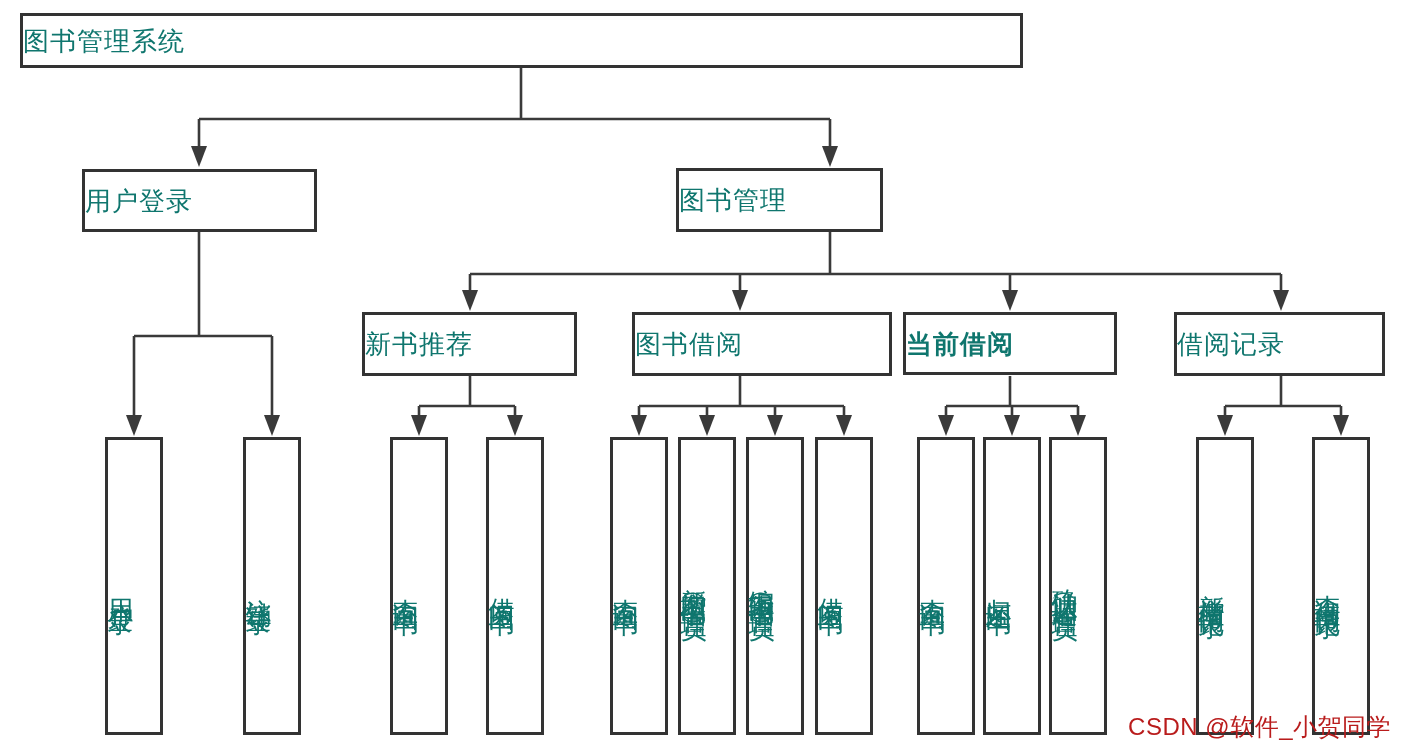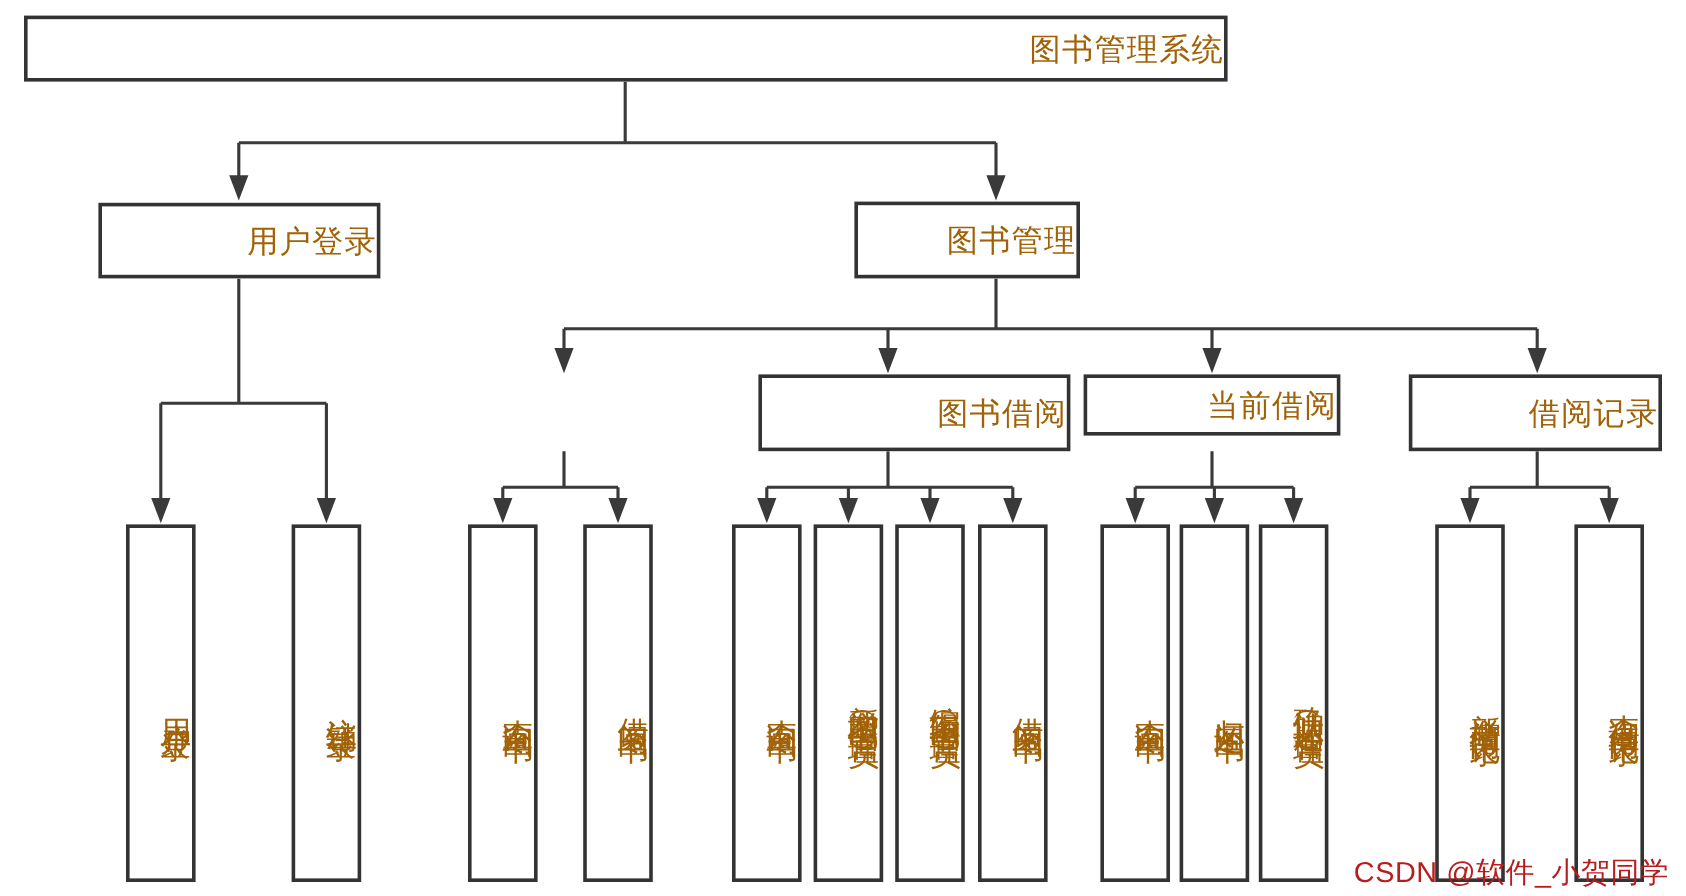--- a/index.html
+++ b/index.html
@@ -24,45 +24,45 @@
     left: 0; top: 0;
     z-index: 1;
   }
   .box {
     position: absolute;
     box-sizing: border-box;
     background: #ffffff;
     border: 3px solid #333333;
     display: flex;
     align-items: center;
-    justify-content: flex-end;
-    color: #a16207;
+    justify-content: flex-start;
+    color: #0f766e;
     z-index: 2;
   }
   .box.h .label {
     font-size: 26px;
     letter-spacing: 1px;
     white-space: nowrap;
     line-height: 1;
   }
   .box.v .label {
     writing-mode: vertical-lr;
     text-orientation: mixed;
     font-size: 26px;
     letter-spacing: 4px;
     line-height: 1;
     white-space: nowrap;
   }
   
   #n-root          { left: 20px;   top: 13px;  width: 1003px; height: 55px; }
   #n-login         { left: 82px;   top: 169px; width: 235px;  height: 63px; }
-  #n-bookmgmt      { left: 712px;  top: 168px; width: 188px;  height: 64px; }
+  #n-bookmgmt      { left: 676px;  top: 168px; width: 207px;  height: 64px; }
   #n-newbooks      { left: 362px;  top: 312px; width: 215px;  height: 64px; }
   #n-bookborrow    { left: 632px;  top: 312px; width: 260px;  height: 64px; }
-  #n-currentborrow { left: 903px;  top: 312px; width: 214px;  height: 51px; }
+  #n-currentborrow { left: 903px;  top: 312px; width: 214px;  height: 63px; font-weight: bold; }
   #n-borrowrecords { left: 1174px; top: 312px; width: 211px;  height: 64px; }
   .leaf { top: 437px; width: 58px; height: 298px; }
   #l-a1 { left: 105px; }
   #l-a2 { left: 243px; }
   #l-b1 { left: 390px; }
   #l-b2 { left: 486px; }
   #l-c1 { left: 610px; }
   #l-c2 { left: 678px; }
   #l-c3 { left: 746px; }
   #l-c4 { left: 815px; }
@@ -131,20 +131,23 @@
     <span class="label">图书管理系统</span>
   </div>
 
   <div class="box h" id="n-login">
     <span class="label">用户登录</span>
   </div>
   <div class="box h" id="n-bookmgmt">
     <span class="label">图书管理</span>
   </div>
 
+  <div class="box h" id="n-newbooks">
+    <span class="label">新书推荐</span>
+  </div>
   <div class="box h" id="n-bookborrow">
     <span class="label">图书借阅</span>
   </div>
   <div class="box h" id="n-currentborrow">
     <span class="label">当前借阅</span>
   </div>
   <div class="box h" id="n-borrowrecords">
     <span class="label">借阅记录</span>
   </div>
 

